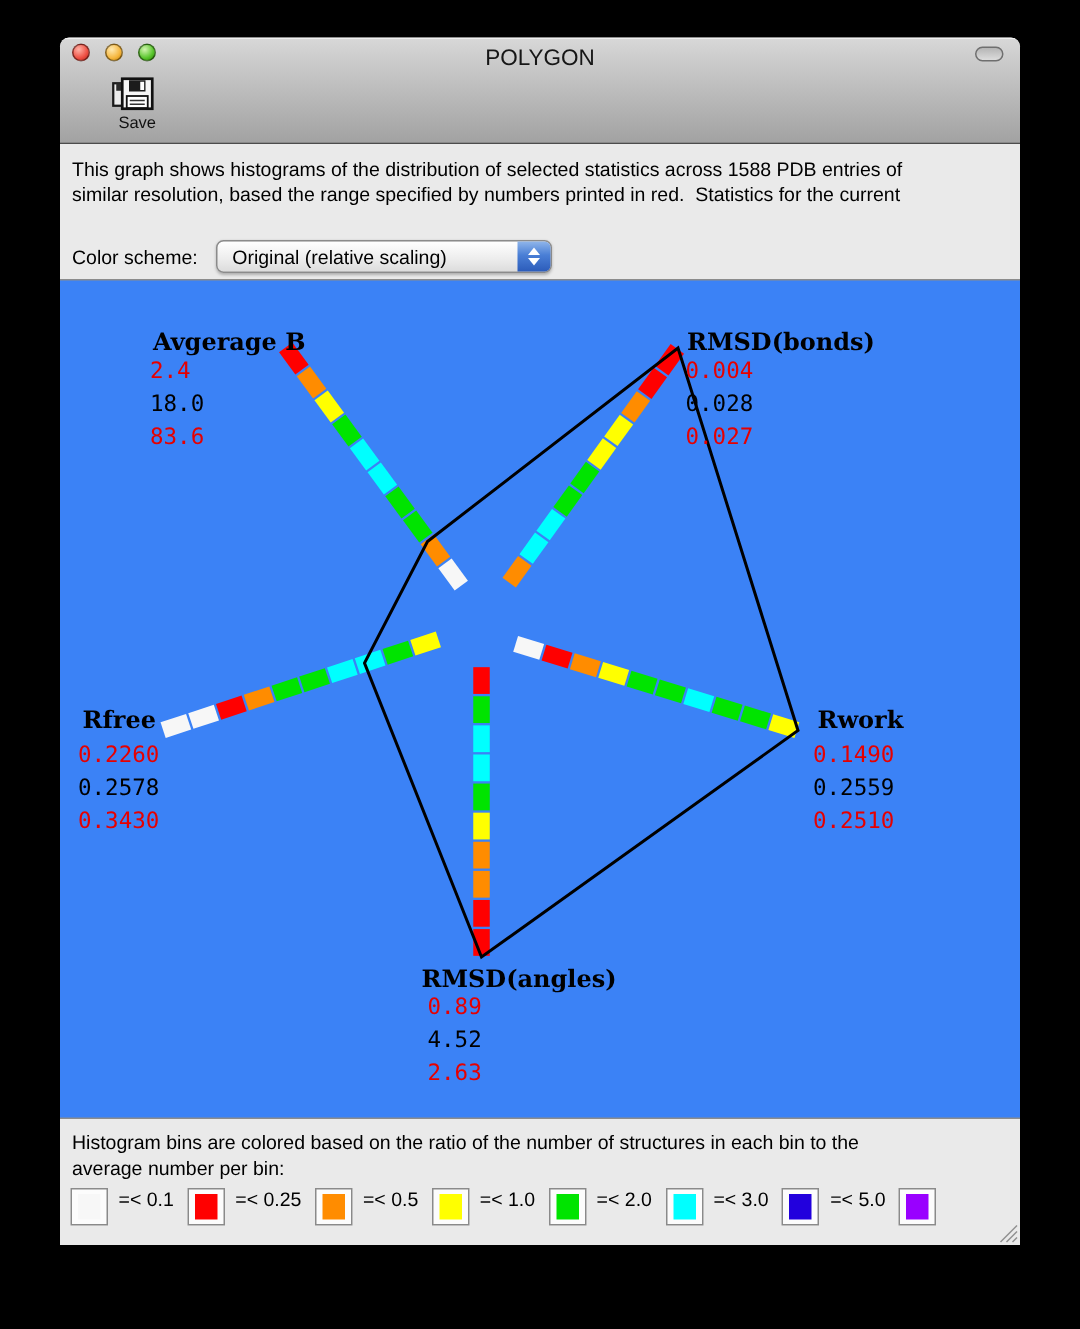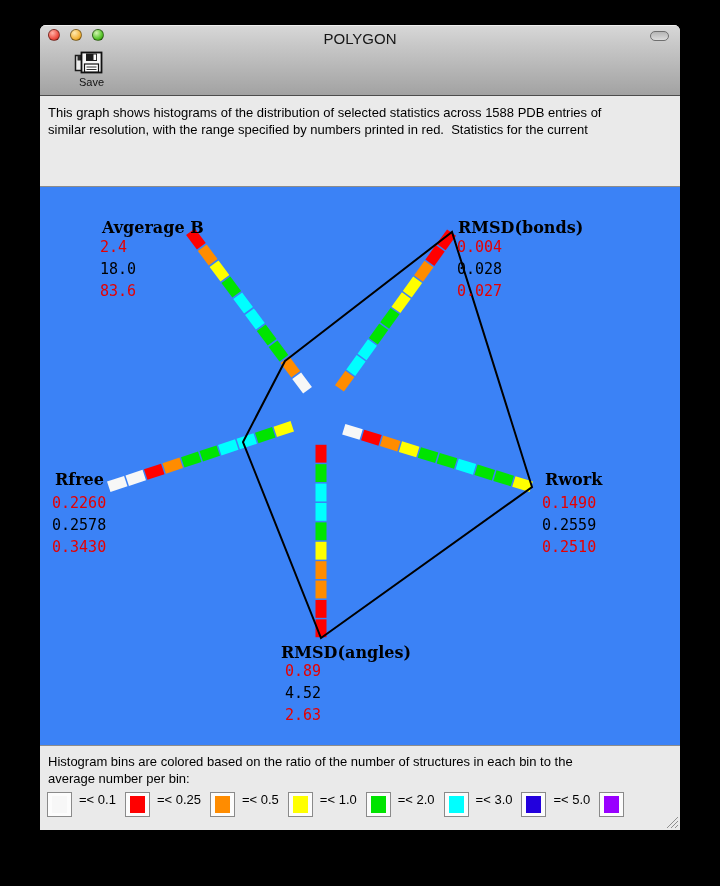--- a/index.html
+++ b/index.html
@@ -70,21 +70,31 @@
           <line x1="12.5" y1="18" x2="22.5" y2="18" stroke="#333" stroke-width="1"></line>
           <line x1="12.5" y1="20.5" x2="22.5" y2="20.5" stroke="#333" stroke-width="1"></line>
         </svg>
         <div class="tlabel">Save</div>
       </div>
     </div>
   </div>
 
   <div class="desc">
     <div class="dline">This graph shows histograms of the distribution of selected statistics across 1588 PDB entries of</div>
-    <div class="dline">similar resolution, with the range specified by numbers printed in red.  Statistics for the current</div>
+    <div class="dline">similar resolution, based the range specified by numbers printed in red.  Statistics for the current</div>
+    <div class="scheme-row">
+      <span class="scheme-label">Color scheme:</span>
+      <div class="popup">
+        <span class="ptext">Original (relative scaling)</span>
+        <span class="pcap">
+          <span class="tri up"></span>
+            <span class="tri down"></span>
+        </span>
+      </div>
+    </div>
   </div>
 
   <div class="plot">
     <svg width="640" height="558" viewBox="0 0 640 558">
         <line x1="150.472" y1="44.64" x2="161.328" y2="59.36" stroke="#ff0000" stroke-width="11"></line>
         <line x1="162.272" y1="60.64" x2="173.128" y2="75.36" stroke="#ff8c00" stroke-width="11"></line>
         <line x1="174.072" y1="76.64" x2="184.928" y2="91.36" stroke="#ffff00" stroke-width="11"></line>
         <line x1="185.872" y1="92.64" x2="196.728" y2="107.36" stroke="#00e400" stroke-width="11"></line>
         <line x1="197.672" y1="108.64" x2="208.52800000000002" y2="123.36" stroke="#00ffff" stroke-width="11"></line>
         <line x1="209.472" y1="124.64" x2="220.328" y2="139.36" stroke="#00ffff" stroke-width="11"></line>

